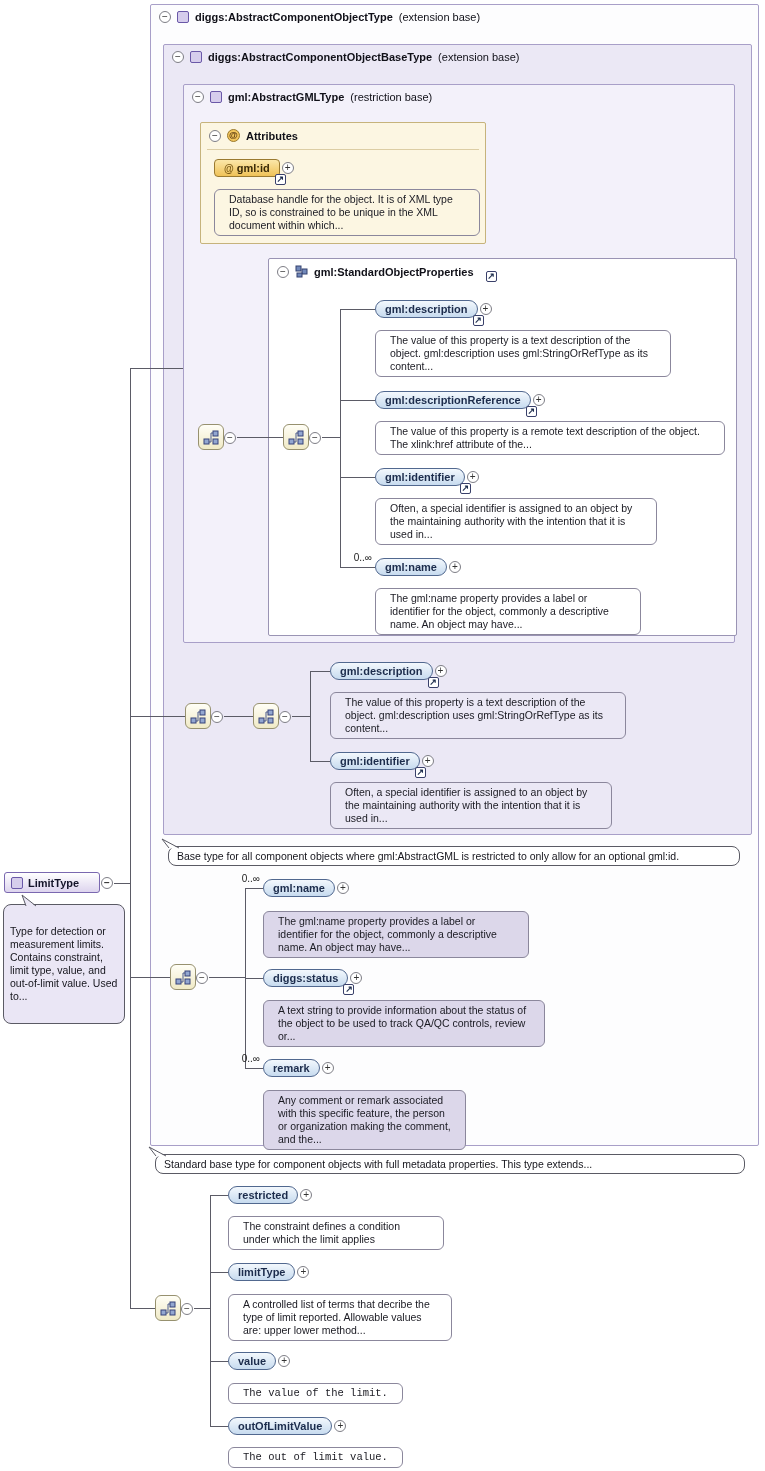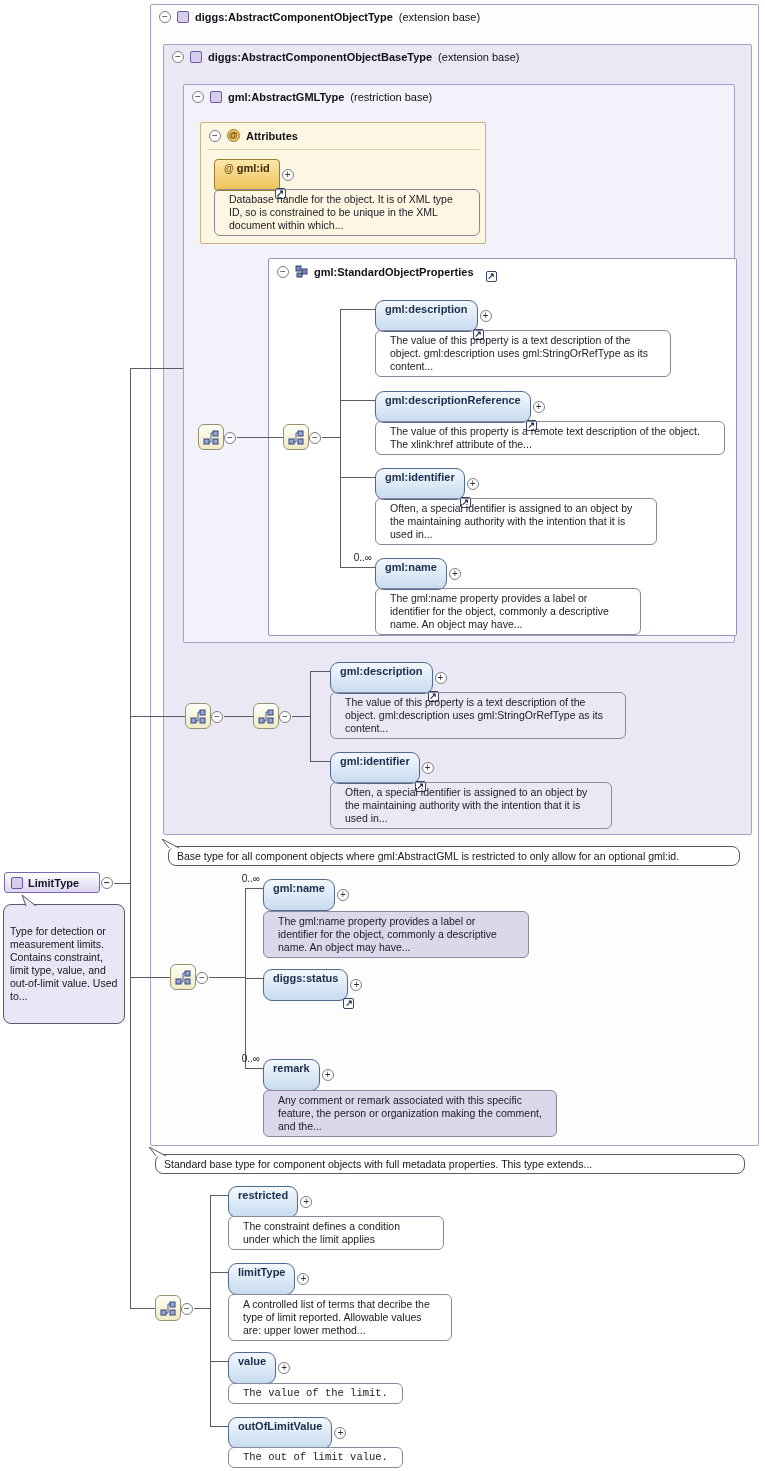--- a/index.html
+++ b/index.html
@@ -15,21 +15,21 @@
 
   .collapse,.plus{width:12px;height:12px;border:1px solid #7e7e86;border-radius:50%;
       background:#fff;font-size:10px;line-height:10px;text-align:center;color:#333;
       flex:0 0 auto;display:inline-block;}
   .type-icon{width:12px;height:12px;border:1px solid #6a58a8;border-radius:2px;
       background:#d6cdec;flex:0 0 auto;display:inline-block;}
   .at-circle{width:13px;height:13px;border-radius:50%;background:#f2c45c;border:1px solid #9a7a2e;
       font-size:9px;line-height:11px;text-align:center;color:#5a3a10;font-weight:bold;
       flex:0 0 auto;display:inline-block;}
 
-  .pill{position:absolute;height:32px;line-height:16px;padding:0 9px;
+  .pill{position:absolute;height:18px;line-height:16px;padding:0 9px;
       border:1px solid #51688f;border-radius:9px;
       background:linear-gradient(#f3f8fd,#c7dbef);
       font-weight:bold;font-size:11px;color:#1c2c4c;white-space:nowrap;z-index:4;}
   .pill.gold{border-radius:4px;border-color:#9a7a30;background:linear-gradient(#fbe7a9,#efc258);color:#3a2a08;}
   .at-mini{font-weight:bold;color:#7a5a14;margin-right:3px;font-size:10px;}
   .plus{position:absolute;right:-15px;top:50%;transform:translateY(-50%);font-weight:normal;}
   .jump{position:absolute;right:-7px;bottom:-9px;width:11px;height:11px;border:1px solid #39406a;
       background:#fff;font-size:9px;line-height:9px;text-align:center;color:#1c2c4c;
       font-weight:bold;border-radius:2px;z-index:5;}
   .jump.inline{position:relative;right:auto;bottom:auto;top:5px;margin-left:6px;display:inline-block;}
@@ -275,27 +275,28 @@
     <span>gml:name</span>
     <span class="plus">+</span>
   </div>
   <div class="ann filled" style="left:263px;top:911px;width:266px">The gml:name property provides a label or identifier for the object, commonly a descriptive name. An object may have...</div>
 
   <div class="pill" style="left:263px;top:969px">
     <span>diggs:status</span>
     <span class="plus">+</span>
     <span class="jump">↗</span>
   </div>
+  <div class="ann filled" style="left:263px;top:1000px;width:282px">A text string to provide information about the status of the object to be used to track QA/QC controls, review or...</div>
 
   <div class="occurs" style="left:226px;top:1053px">0..∞</div>
   <div class="pill" style="left:263px;top:1059px">
     <span>remark</span>
     <span class="plus">+</span>
   </div>
-  <div class="ann filled" style="left:263px;top:1090px;width:294px">Any comment or remark associated with this specific feature, the person or organization making the comment, and the...</div>
+  <div class="ann filled" style="left:263px;top:1090px;width:203px">Any comment or remark associated with this specific feature, the person or organization making the comment, and the...</div>
 
   <div class="pill" style="left:228px;top:1186px">
     <span>restricted</span>
     <span class="plus">+</span>
   </div>
   <div class="ann" style="left:228px;top:1216px;width:216px;background:#fff">The constraint defines a condition under which the limit applies</div>
 
   <div class="pill" style="left:228px;top:1263px">
     <span>limitType</span>
     <span class="plus">+</span>

